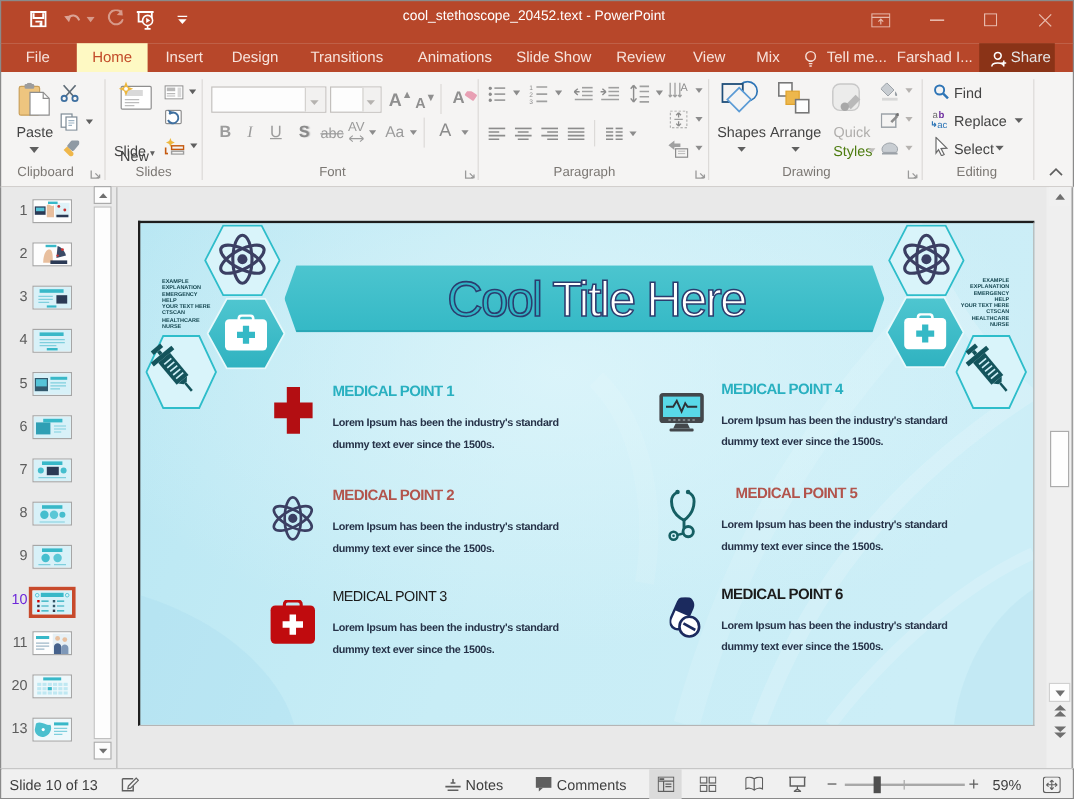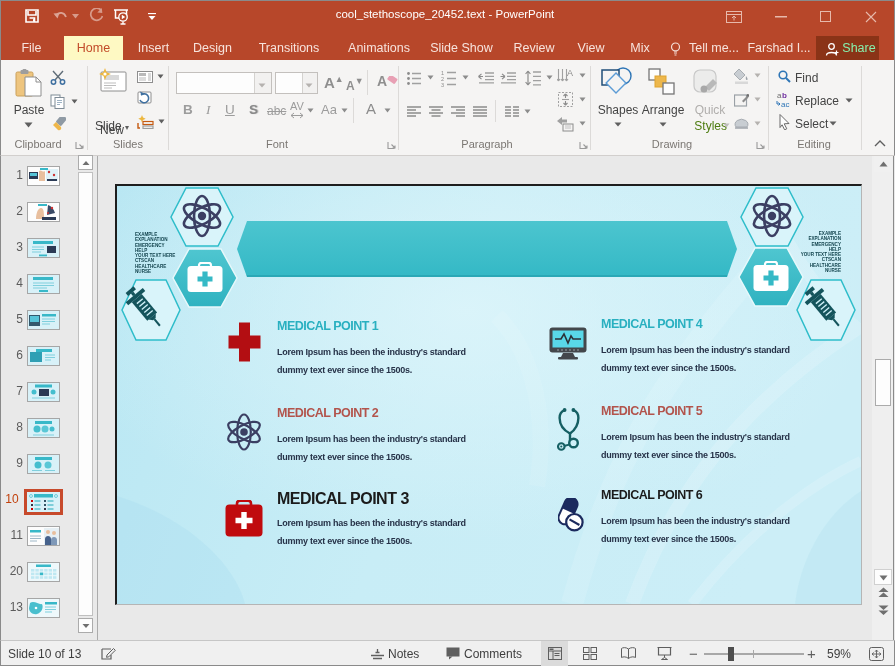--- a/index.html
+++ b/index.html
@@ -94,21 +94,21 @@
     <path d="M4 9 h3 M4 11 h3 M4.5 13 h2" stroke="#f4ddd5" stroke-width="1.1"></path>
   </svg>
   <div class="tab" style="left:686px;width:54px;">Tell me...</div>
   <div class="tab" style="left:746px;width:64px;">Farshad I...</div>
   <div style="position:absolute;left:815px;top:0;width:63px;height:24px;background:#8a3317;"></div>
   <svg class="abs" style="left:824px;top:6px" width="15" height="15" viewBox="0 0 15 15">
     <circle cx="6.5" cy="4.5" r="2.8" fill="none" stroke="#fff" stroke-width="1.3"></circle>
     <path d="M1.5 13.5 c0 -4 10 -4 10 0" fill="none" stroke="#fff" stroke-width="1.3"></path>
     <path d="M11.5 8.5 v4 M9.5 10.5 h4" stroke="#fff" stroke-width="1.2"></path>
   </svg>
-  <div class="tab" style="left:840px;width:36px;color:#86efac;">Share</div>
+  <div class="tab" style="left:840px;width:36px;color:#e5e5e5;">Share</div>
 </div>
 <div id="hometab">Home</div>
 <div id="titletext">cool_stethoscope_20452.text - PowerPoint</div>
 <div id="ribbon">
 
   <svg class="abs" style="left:14px;top:9px" width="27" height="29" viewBox="0 0 27 29">
     <rect x="1" y="3" width="17" height="24" rx="1.5" fill="#eec57f" stroke="#caa05a" stroke-width="1"></rect>
     <rect x="5.5" y="1" width="8" height="4" rx="1" fill="#9d9d9d"></rect>
     <rect x="7.5" y="0" width="4" height="3" rx="1" fill="#9d9d9d"></rect>
     <path d="M10 8 h11 l5 5 v14 h-16 z" fill="#fff" stroke="#8e8e8e" stroke-width="1"></path>
@@ -489,21 +489,21 @@
   <div class="thumbnum" style="top:300px;">9</div>
   <div class="thumb" style="top:298px;">
     <svg width="31" height="18" viewBox="0 0 31 18">
         <rect width="31" height="18" fill="#d8f1f8"></rect>
         <rect x="7" y="2" width="17" height="3" fill="#38b8c8"></rect>
         <circle cx="10" cy="10" r="3.5" fill="#45bece"></circle>
         <circle cx="20" cy="10" r="3.5" fill="#5ac7d6"></circle>
         <path d="M4 15.5 h10 M17 15.5 h10" stroke="#7fcfdd"></path>
       </svg>
   </div>
-  <div class="thumbnum" style="top:336px;color:#c2410c;text-align:center;">10</div>
+  <div class="thumbnum" style="top:336px;color:#6d28d9;">10</div>
   <div class="abs" style="left:23px;top:333px;width:39px;height:26px;border:3px solid #c74a2c;background:#fff;">
     <svg width="33" height="20" viewBox="0 0 33 20">
         <rect width="33" height="20" fill="#d8f1f8"></rect>
         <rect x="7" y="2" width="19" height="3.5" fill="#38b8c8"></rect>
         <circle cx="4" cy="4" r="1.5" fill="none" stroke="#45bece" stroke-width="0.7"></circle>
         <circle cx="29" cy="4" r="1.5" fill="none" stroke="#45bece" stroke-width="0.7"></circle>
         <rect x="4" y="8" width="2" height="2" fill="#c00"></rect>
         <rect x="4" y="12" width="2" height="2" fill="#334"></rect>
         <rect x="4" y="16" width="2" height="2" fill="#c00"></rect>
         <path d="M7.5 9 h6 M7.5 13 h6 M7.5 17 h6" stroke="#2ab" stroke-width="1"></path>
@@ -602,20 +602,21 @@
         <path d="M575 418 C 635 340, 700 295, 744 275" stroke-width="10"></path>
         <path d="M645 0 C 665 55, 705 115, 744 145" stroke-width="12"></path>
         <path d="M380 130 C 420 170, 430 240, 420 300" stroke-width="16" opacity="0.5"></path>
       </g>
       <path d="M0 310 C 80 335, 120 385, 128 418 L0 418 z" fill="#a5dced" opacity="0.3"></path>
       <path d="M744 305 C 702 332, 682 382, 678 418 L744 418 z" fill="#aedfee" opacity="0.28"></path>
     </svg>
 
 
     <div class="abs" style="left:120px;top:35px;width:500px;height:56px;background:linear-gradient(#4cc5cf,#35b9c6);clip-path:polygon(10px 0,490px 0,500px 50%,490px 100%,10px 100%,0 50%);border-bottom:2px solid #2aa8b6;"></div>
+    <div class="abs" style="left:130px;top:40px;width:500px;text-align:center;font-size:41px;color:#fff;-webkit-text-stroke:1.3px #2c3c6e;letter-spacing:-1.5px;"><span style="color:#2fb5c5;">Cool</span> Title Here</div>
 
     <svg class="abs" style="left:53px;top:1px" width="64" height="60" viewBox="0 0 64 60">
       <polygon points="16,1 48,1 63,30 48,59 16,59 1,30" fill="#d9f4fa" stroke="#2ebdca" stroke-width="1.5"></polygon>
     </svg>
     <svg class="abs" style="left:55px;top:62px" width="66" height="60" viewBox="0 0 66 60">
       <defs>
           <linearGradient id="hexg" x1="0" y1="0" x2="0" y2="1">
             <stop offset="0" stop-color="#4fc6d0"></stop>
             <stop offset="1" stop-color="#2fb2c0"></stop>
           </linearGradient>
@@ -738,25 +739,25 @@
         <path d="M3.5 13 v-7.5 a6.5 6.5 0 0 1 13 0 V13 z" fill="#1b2a5e"></path>
       </g>
       <circle cx="16.4" cy="24.2" r="8.2" fill="#fff" stroke="#1b2a5e" stroke-width="2.2"></circle>
       <path d="M11.5 21.4 L21.4 27" stroke="#1b2a5e" stroke-width="2.2"></path>
     </svg>
 
     <div class="abs" style="left:160px;top:133px;font-size:12.5px;font-weight:bold;color:#29b0c0;letter-spacing:-0.5px;">MEDICAL POINT 1</div>
     <div class="abs" style="left:160px;top:158px;font-size:9px;font-weight:bold;color:#263248;line-height:17.8px;letter-spacing:-0.25px;">Lorem Ipsum has been the industry's standard<br>dummy text ever since the 1500s.</div>
     <div class="abs" style="left:160px;top:220px;font-size:12.5px;font-weight:bold;color:#b2544c;letter-spacing:-0.5px;">MEDICAL POINT 2</div>
     <div class="abs" style="left:160px;top:245px;font-size:9px;font-weight:bold;color:#263248;line-height:17.8px;letter-spacing:-0.25px;">Lorem Ipsum has been the industry's standard<br>dummy text ever since the 1500s.</div>
-    <div class="abs" style="left:160px;top:304px;font-size:16px;font-weight:bold;color:#1b1b1b;letter-spacing:-0.5px;">MEDICAL POINT 3</div>
+    <div class="abs" style="left:160px;top:304px;font-size:12px;font-weight:normal;color:#1b1b1b;letter-spacing:-0.5px;">MEDICAL POINT 3</div>
     <div class="abs" style="left:160px;top:329px;font-size:9px;font-weight:bold;color:#263248;line-height:17.8px;letter-spacing:-0.25px;">Lorem Ipsum has been the industry's standard<br>dummy text ever since the 1500s.</div>
     <div class="abs" style="left:484px;top:131px;font-size:12.5px;font-weight:bold;color:#29b0c0;letter-spacing:-0.5px;">MEDICAL POINT 4</div>
     <div class="abs" style="left:484px;top:156px;font-size:9px;font-weight:bold;color:#263248;line-height:17.8px;letter-spacing:-0.25px;">Lorem Ipsum has been the industry's standard<br>dummy text ever since the 1500s.</div>
-    <div class="abs" style="left:484px;top:218px;font-size:12.5px;font-weight:bold;color:#b2544c;letter-spacing:-0.5px;">MEDICAL POINT 5</div>
+    <div class="abs" style="left:496px;top:218px;font-size:12.5px;font-weight:bold;color:#b2544c;letter-spacing:-0.5px;">MEDICAL POINT 5</div>
     <div class="abs" style="left:484px;top:243px;font-size:9px;font-weight:bold;color:#263248;line-height:17.8px;letter-spacing:-0.25px;">Lorem Ipsum has been the industry's standard<br>dummy text ever since the 1500s.</div>
     <div class="abs" style="left:484px;top:302px;font-size:12.5px;font-weight:bold;color:#1b1b1b;letter-spacing:-0.5px;">MEDICAL POINT 6</div>
     <div class="abs" style="left:484px;top:327px;font-size:9px;font-weight:bold;color:#263248;line-height:17.8px;letter-spacing:-0.25px;">Lorem Ipsum has been the industry's standard<br>dummy text ever since the 1500s.</div>
   </div>
 </div>
 <div id="rscroll"></div>
 
 <div class="abs" style="left:874px;top:156px;width:18px;height:16px;background:#f0f0f0;">
   <svg class="abs" style="left:5px;top:5px" width="9" height="6" viewBox="0 0 9 6">
       <path d="M0.5 5.5 L4.5 0.5 L8.5 5.5 z" fill="#6f6f6f"></path>

